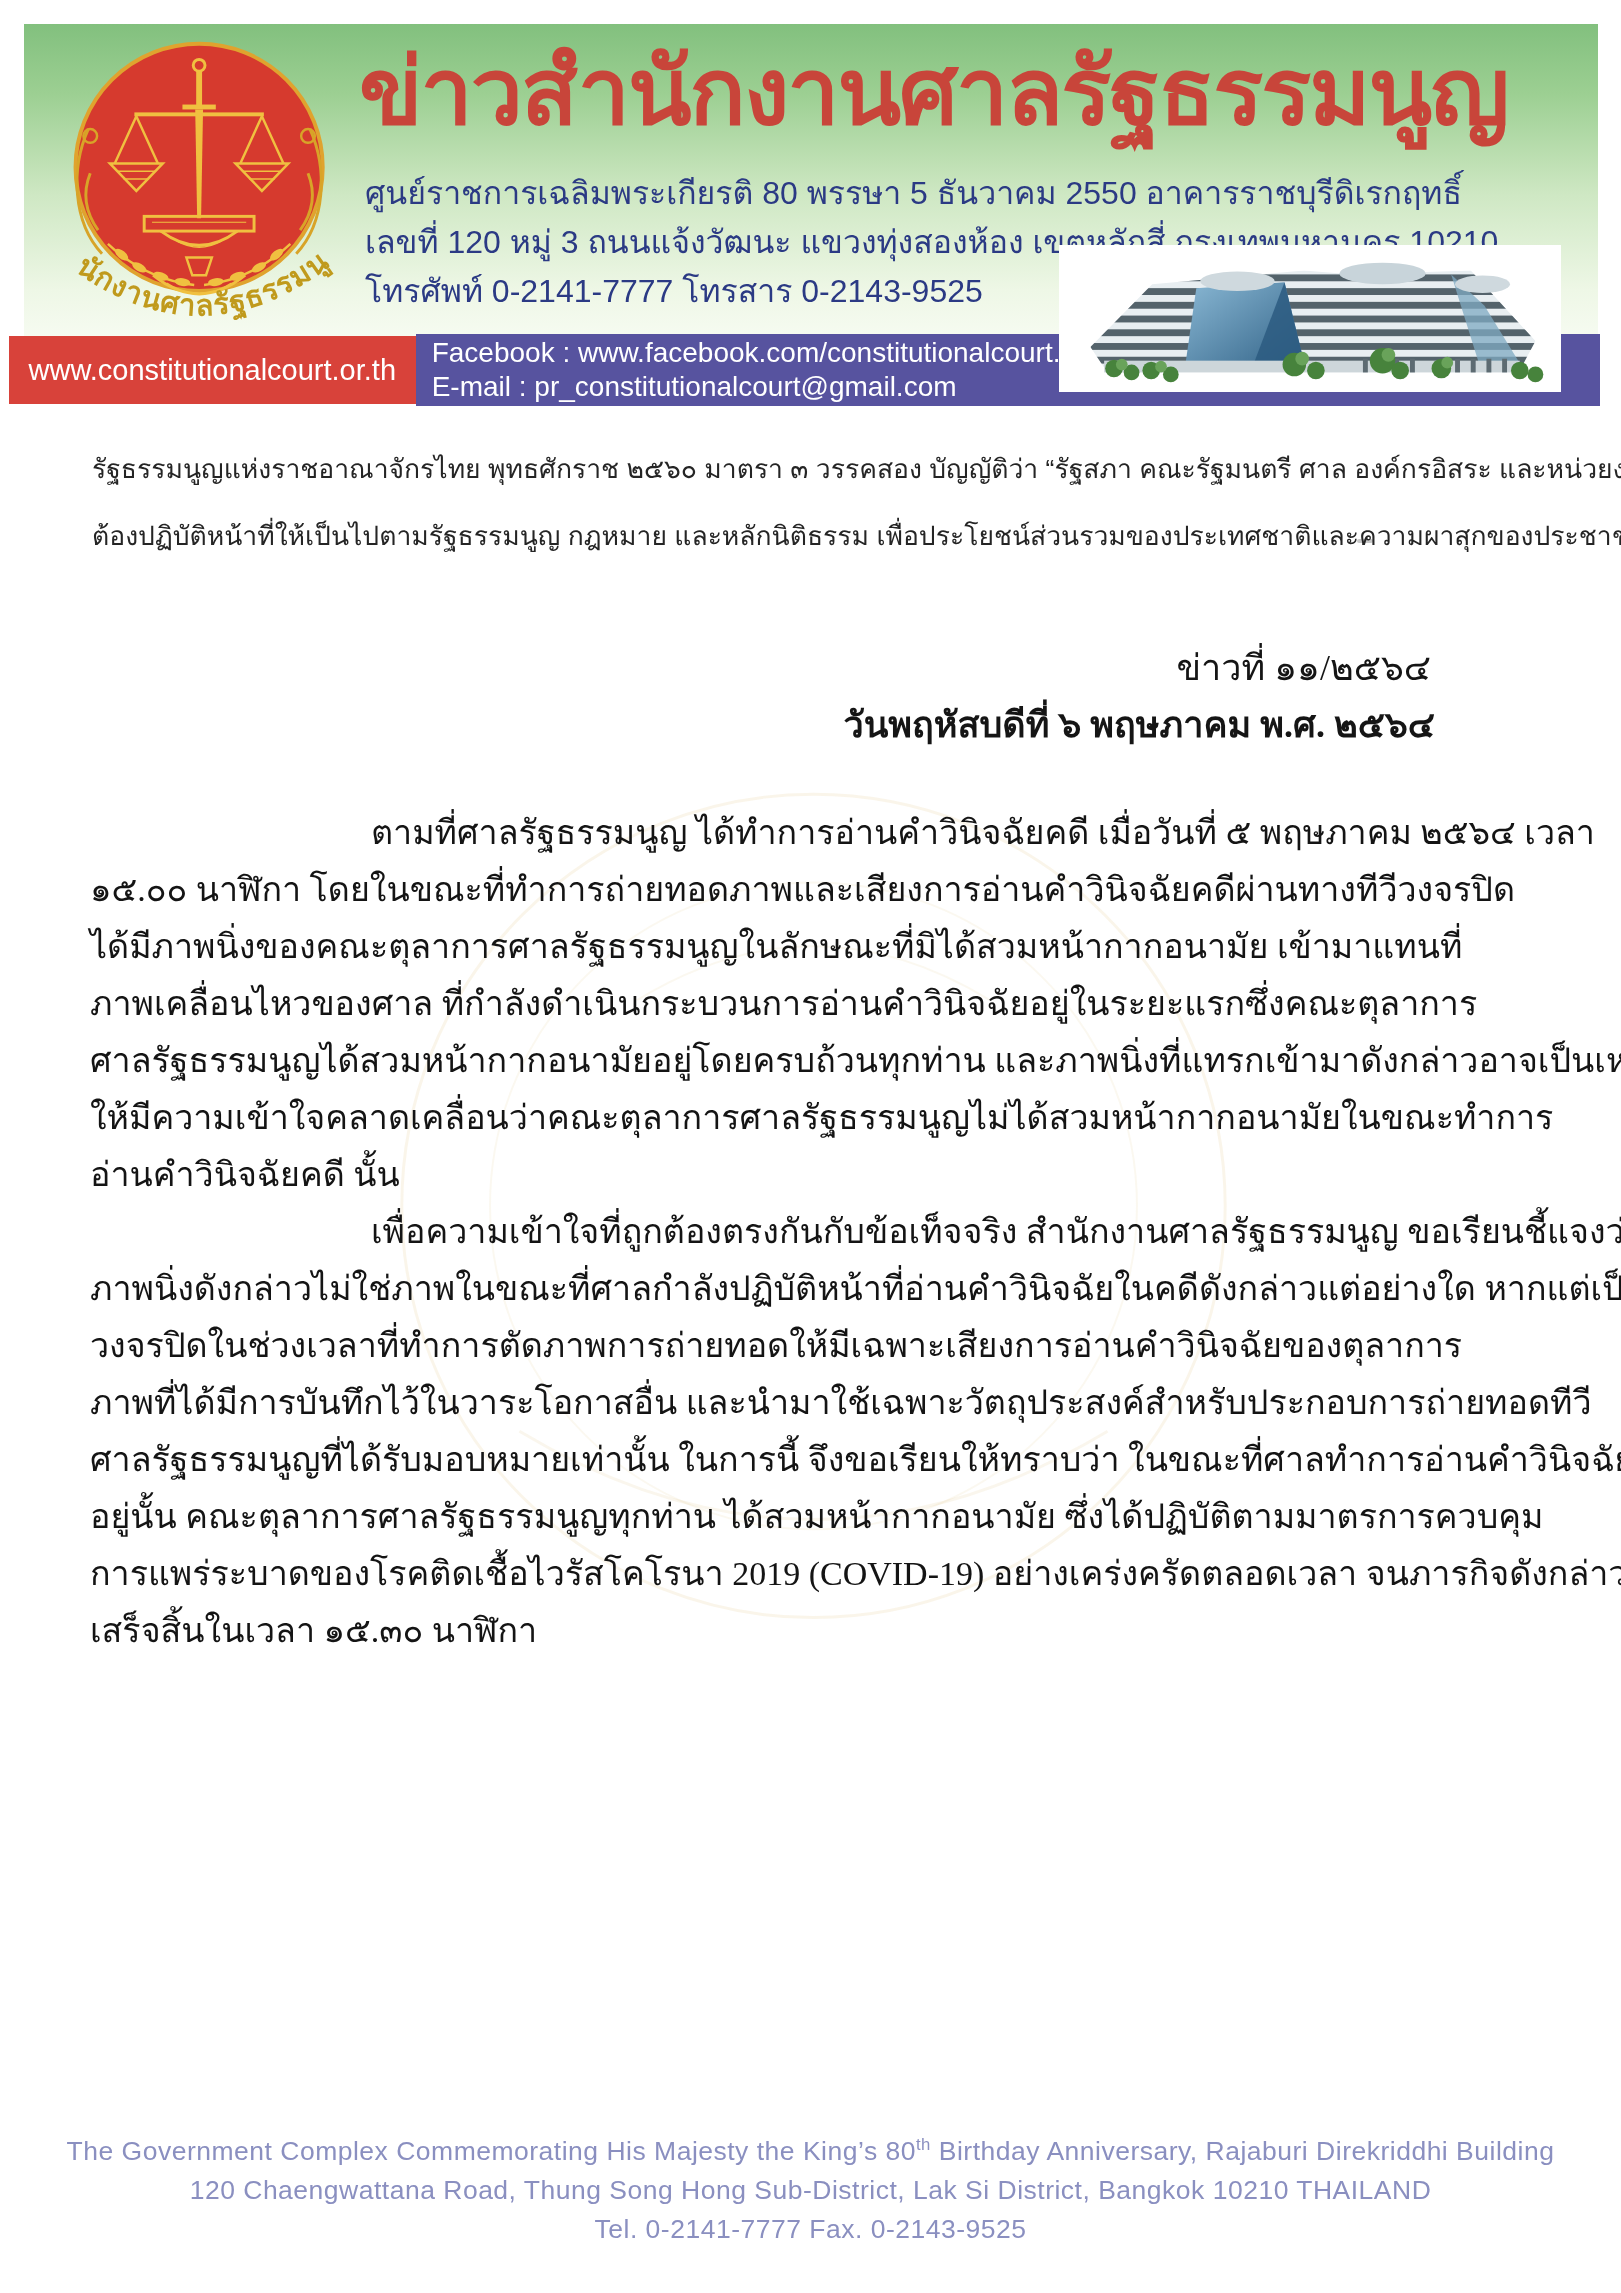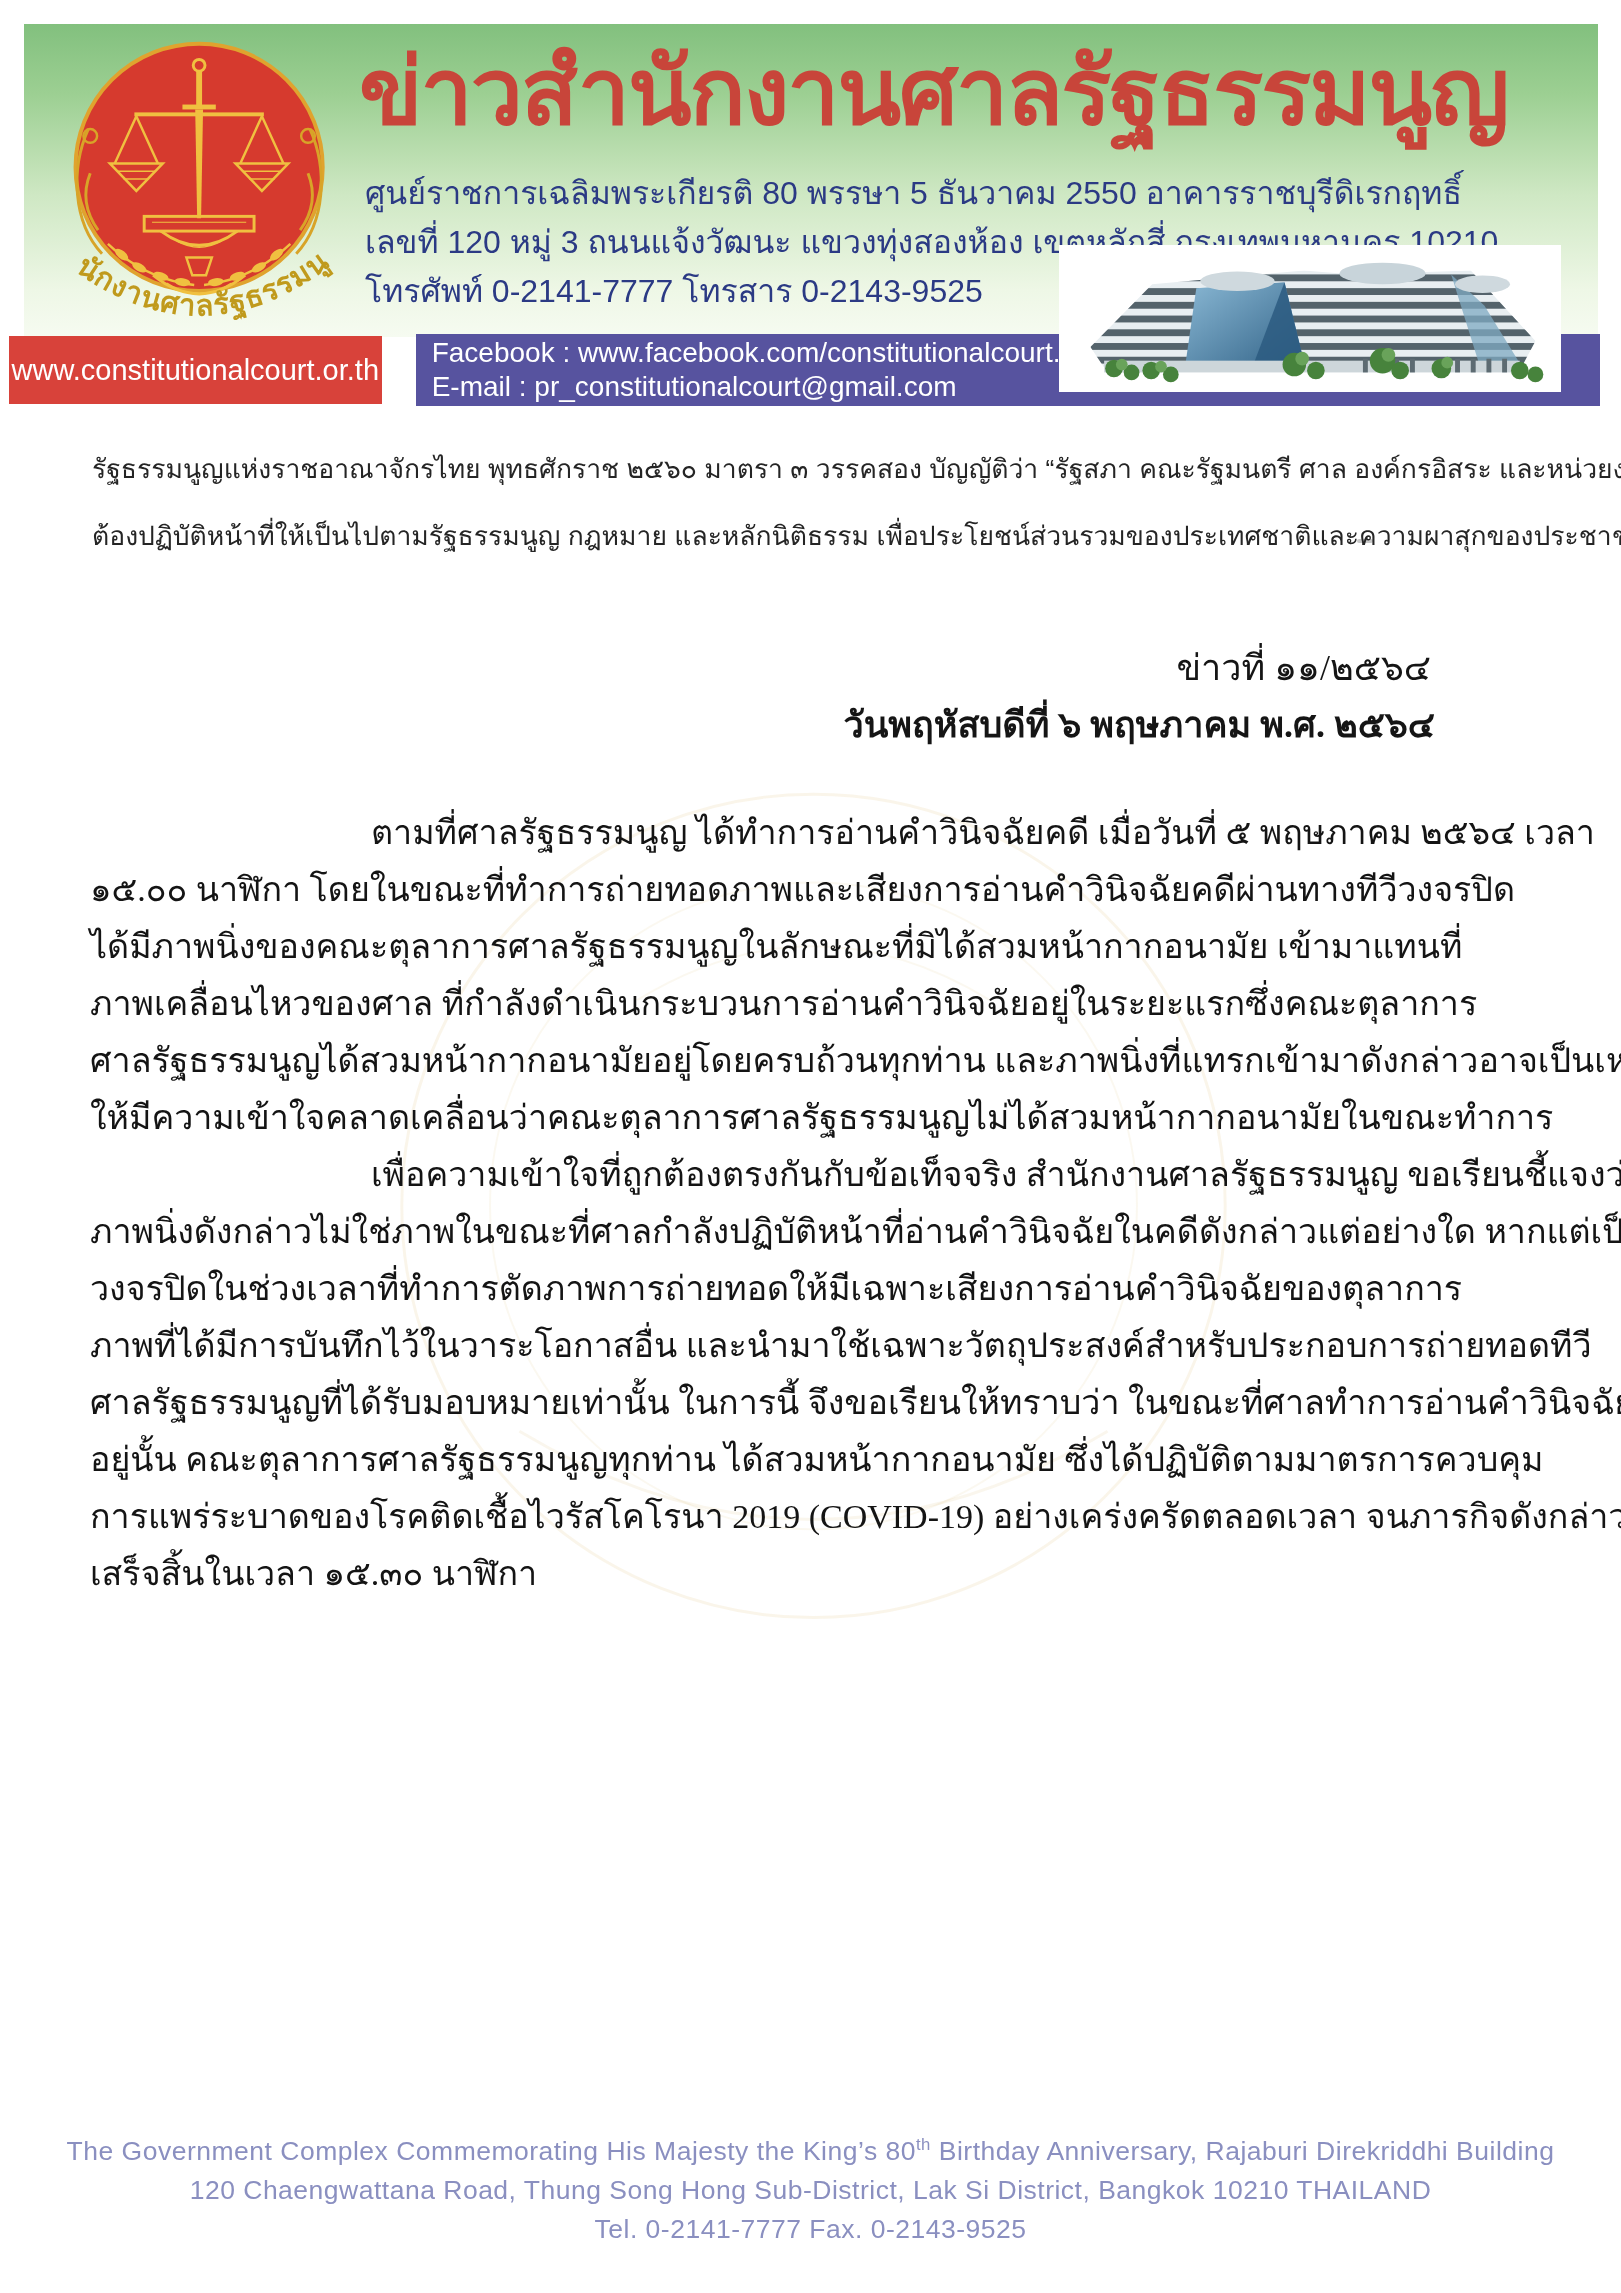--- a/index.html
+++ b/index.html
@@ -9,21 +9,21 @@
   .header-box{position:absolute;left:23.5px;top:23.5px;width:1574px;height:313px;
       background:linear-gradient(180deg,#82c07e 0%,#9ccf92 22%,#cfe8c4 55%,#eef7e6 85%,#f6fbf1 100%);}
   .seal{position:absolute;left:51px;top:25.5px;width:309px;height:316px;}
   .masthead-title{position:absolute;left:359px;top:29px;width:1225px;
       font-family:"Liberation Sans","DejaVu Sans",sans-serif;
       font-size:93px;font-weight:bold;letter-spacing:-2px;color:#c8453a;line-height:127px;white-space:nowrap;}
   .address{position:absolute;left:365px;top:169px;width:1215px;
       font-family:"Liberation Sans","DejaVu Sans",sans-serif;
       font-size:32px;line-height:49px;color:#2b3a84;white-space:nowrap;}
   
-  .banner-red{position:absolute;left:8.8px;top:336px;width:373px;height:68px;background:#d8423a;
+  .banner-red{position:absolute;left:8.8px;top:336px;width:407px;height:68px;background:#d8423a;
       display:flex;align-items:center;justify-content:center;
       font-family:"Liberation Sans","DejaVu Sans",sans-serif;font-size:29px;color:#ffffff;white-space:nowrap;}
   .banner-purple{position:absolute;left:416px;top:334px;width:1184px;height:72px;background:#57539f;
       display:flex;flex-direction:column;justify-content:center;padding-left:15.7px;box-sizing:border-box;
       font-family:"Liberation Sans","DejaVu Sans",sans-serif;font-size:28px;line-height:34px;color:#ffffff;white-space:nowrap;}
   .building-backdrop{position:absolute;left:1059px;top:245px;width:502px;height:147px;background:#ffffff;}
   .building{position:absolute;left:1059px;top:245px;width:502px;height:149px;}
   
   .quote{position:absolute;left:92px;top:436px;width:1451px;
       font-family:"Liberation Sans","DejaVu Sans",sans-serif;
@@ -197,20 +197,21 @@
   <div class="news-no">ข่าวที่ ๑๑/๒๕๖๔</div>
   <div class="date-line">วันพฤหัสบดีที่ ๖ พฤษภาคม พ.ศ. ๒๕๖๔</div>
 
   <div class="body-block">
     <div class="bline indent">ตามที่ศาลรัฐธรรมนูญ ได้ทำการอ่านคำวินิจฉัยคดี เมื่อวันที่ ๕ พฤษภาคม ๒๕๖๔ เวลา</div>
     <div class="bline">๑๕.๐๐ นาฬิกา โดยในขณะที่ทำการถ่ายทอดภาพและเสียงการอ่านคำวินิจฉัยคดีผ่านทางทีวีวงจรปิด</div>
     <div class="bline">ได้มีภาพนิ่งของคณะตุลาการศาลรัฐธรรมนูญในลักษณะที่มิได้สวมหน้ากากอนามัย เข้ามาแทนที่</div>
     <div class="bline">ภาพเคลื่อนไหวของศาล ที่กำลังดำเนินกระบวนการอ่านคำวินิจฉัยอยู่ในระยะแรกซึ่งคณะตุลาการ</div>
     <div class="bline">ศาลรัฐธรรมนูญได้สวมหน้ากากอนามัยอยู่โดยครบถ้วนทุกท่าน และภาพนิ่งที่แทรกเข้ามาดังกล่าวอาจเป็นเหตุ</div>
     <div class="bline">ให้มีความเข้าใจคลาดเคลื่อนว่าคณะตุลาการศาลรัฐธรรมนูญไม่ได้สวมหน้ากากอนามัยในขณะทำการ</div>
+    <div class="bline">อ่านคำวินิจฉัยคดี นั้น</div>
     <div class="bline indent">เพื่อความเข้าใจที่ถูกต้องตรงกันกับข้อเท็จจริง สำนักงานศาลรัฐธรรมนูญ ขอเรียนชี้แจงว่า</div>
     <div class="bline">ภาพนิ่งดังกล่าวไม่ใช่ภาพในขณะที่ศาลกำลังปฏิบัติหน้าที่อ่านคำวินิจฉัยในคดีดังกล่าวแต่อย่างใด หากแต่เป็น</div>
     <div class="bline">วงจรปิดในช่วงเวลาที่ทำการตัดภาพการถ่ายทอดให้มีเฉพาะเสียงการอ่านคำวินิจฉัยของตุลาการ</div>
     <div class="bline">ภาพที่ได้มีการบันทึกไว้ในวาระโอกาสอื่น และนำมาใช้เฉพาะวัตถุประสงค์สำหรับประกอบการถ่ายทอดทีวี</div>
     <div class="bline">ศาลรัฐธรรมนูญที่ได้รับมอบหมายเท่านั้น ในการนี้ จึงขอเรียนให้ทราบว่า ในขณะที่ศาลทำการอ่านคำวินิจฉัย</div>
     <div class="bline">อยู่นั้น คณะตุลาการศาลรัฐธรรมนูญทุกท่าน ได้สวมหน้ากากอนามัย ซึ่งได้ปฏิบัติตามมาตรการควบคุม</div>
     <div class="bline">การแพร่ระบาดของโรคติดเชื้อไวรัสโคโรนา 2019 (COVID-19) อย่างเคร่งครัดตลอดเวลา จนภารกิจดังกล่าว</div>
     <div class="bline">เสร็จสิ้นในเวลา ๑๕.๓๐ นาฬิกา</div>
   </div>
 

